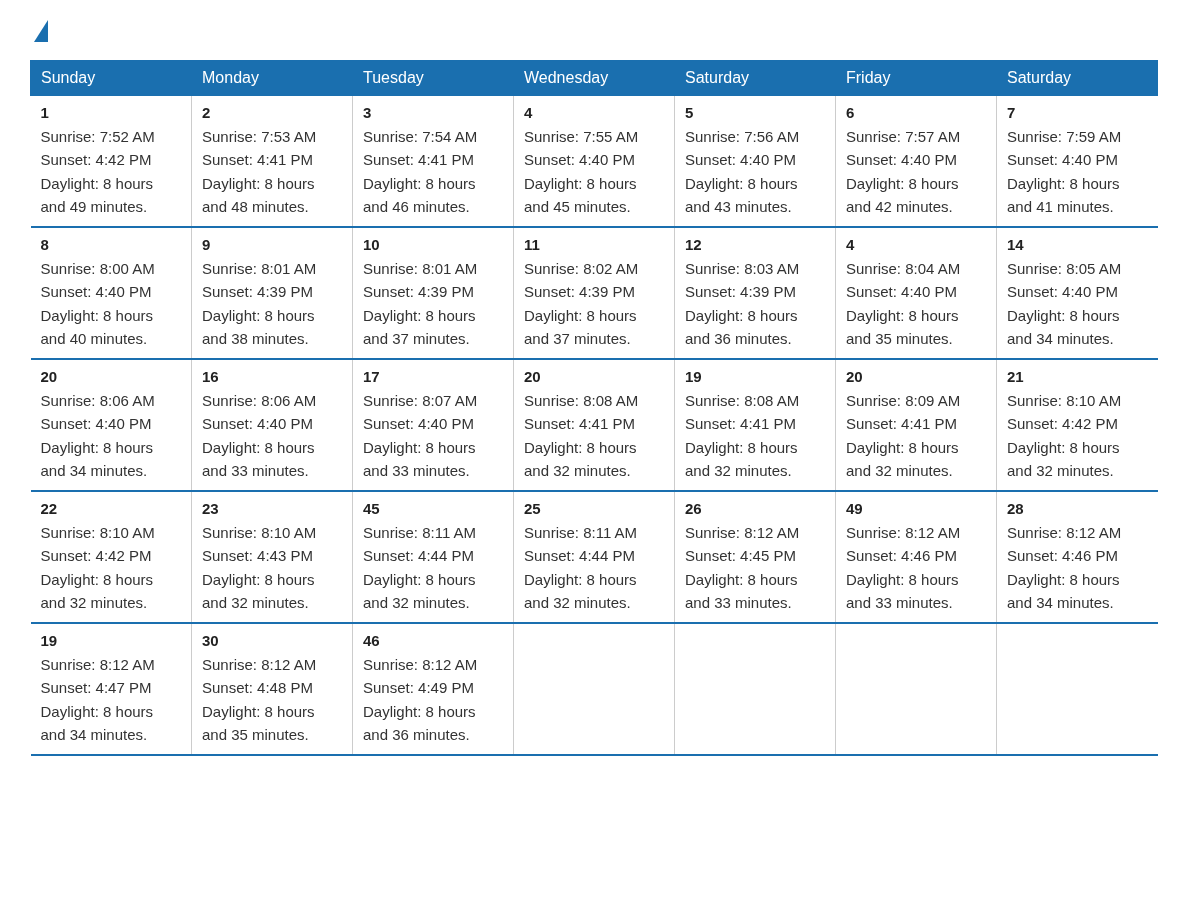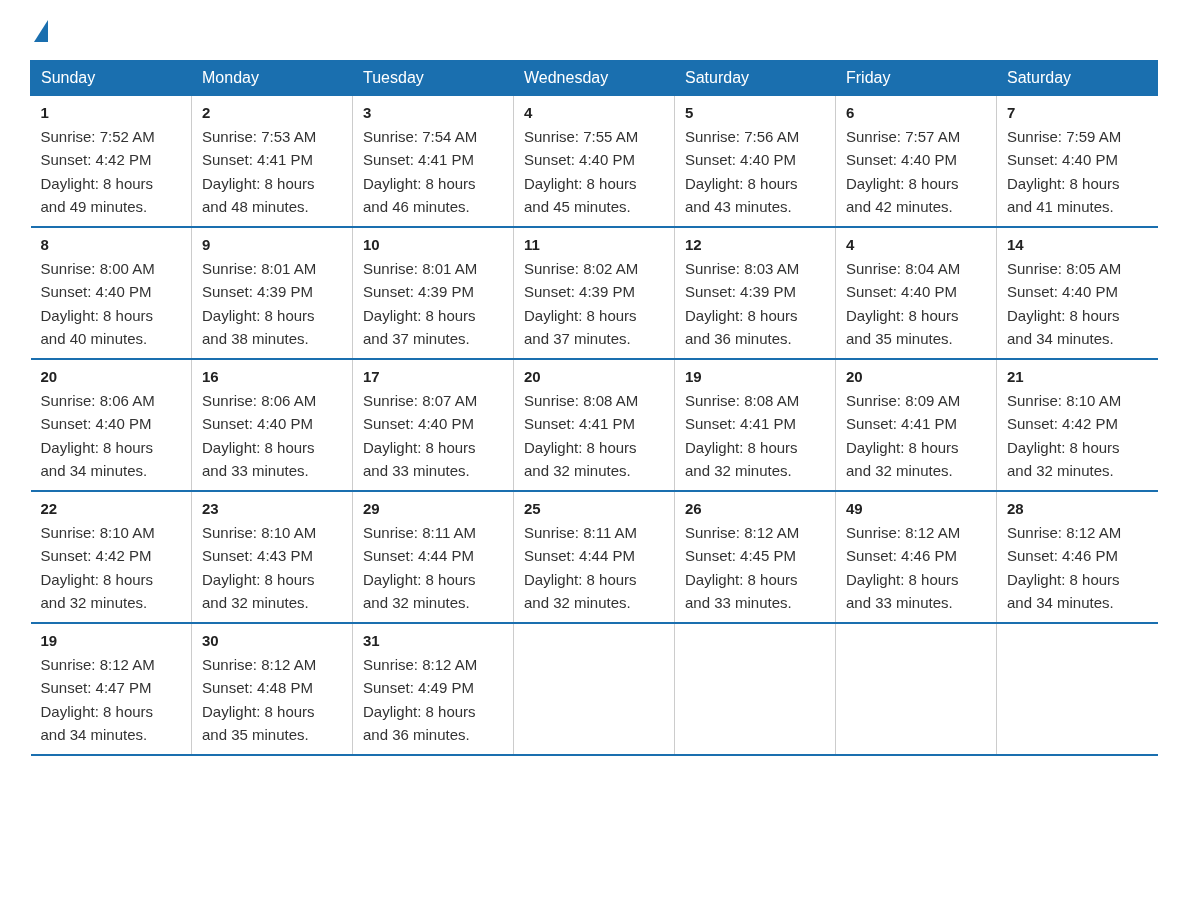--- a/index.html
+++ b/index.html
@@ -229,21 +229,21 @@
       <tr>
         <td>
           <span class="day-number">22</span>
 <div class="day-info">Sunrise: 8:10 AM<br>Sunset: 4:42 PM<br>Daylight: 8 hours and 32 minutes.</div>
         </td>
         <td>
           <span class="day-number">23</span>
 <div class="day-info">Sunrise: 8:10 AM<br>Sunset: 4:43 PM<br>Daylight: 8 hours and 32 minutes.</div>
         </td>
         <td>
-          <span class="day-number">29</span>
+          <span class="day-number">45</span>
 <div class="day-info">Sunrise: 8:11 AM<br>Sunset: 4:44 PM<br>Daylight: 8 hours and 32 minutes.</div>
         </td>
         <td>
           <span class="day-number">25</span>
 <div class="day-info">Sunrise: 8:11 AM<br>Sunset: 4:44 PM<br>Daylight: 8 hours and 32 minutes.</div>
         </td>
         <td>
           <span class="day-number">26</span>
 <div class="day-info">Sunrise: 8:12 AM<br>Sunset: 4:45 PM<br>Daylight: 8 hours and 33 minutes.</div>
         </td>
@@ -259,21 +259,21 @@
       <tr>
         <td>
           <span class="day-number">19</span>
 <div class="day-info">Sunrise: 8:12 AM<br>Sunset: 4:47 PM<br>Daylight: 8 hours and 34 minutes.</div>
         </td>
         <td>
           <span class="day-number">30</span>
 <div class="day-info">Sunrise: 8:12 AM<br>Sunset: 4:48 PM<br>Daylight: 8 hours and 35 minutes.</div>
         </td>
         <td>
-          <span class="day-number">31</span>
+          <span class="day-number">46</span>
 <div class="day-info">Sunrise: 8:12 AM<br>Sunset: 4:49 PM<br>Daylight: 8 hours and 36 minutes.</div>
         </td>
         <td class="empty-cell"></td>
         <td class="empty-cell"></td>
         <td class="empty-cell"></td>
         <td class="empty-cell"></td>
       </tr>
     </tbody>
 </table>
 

